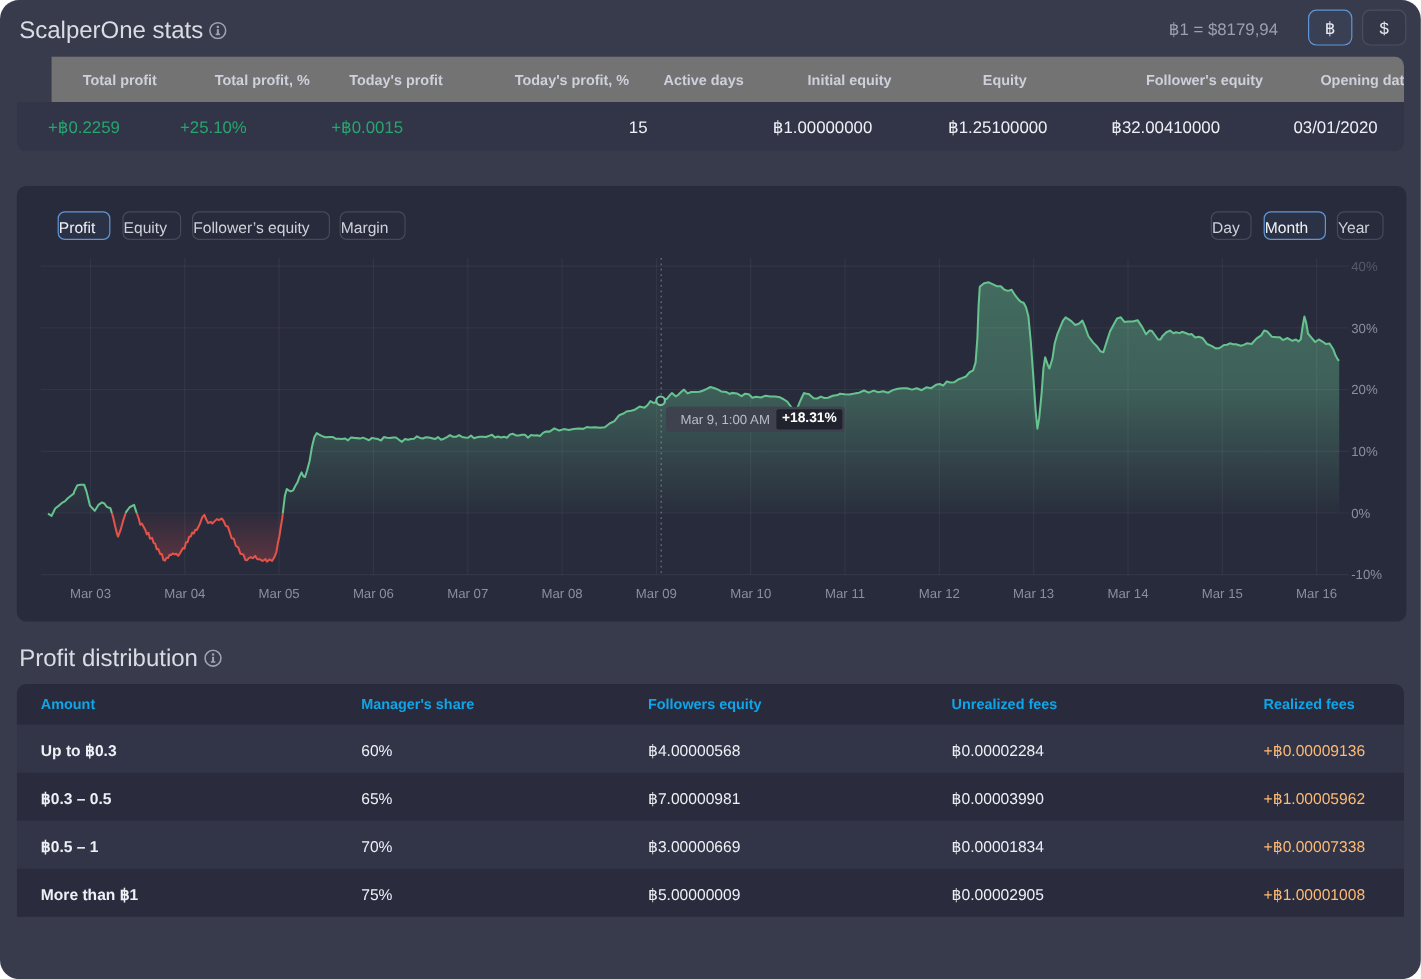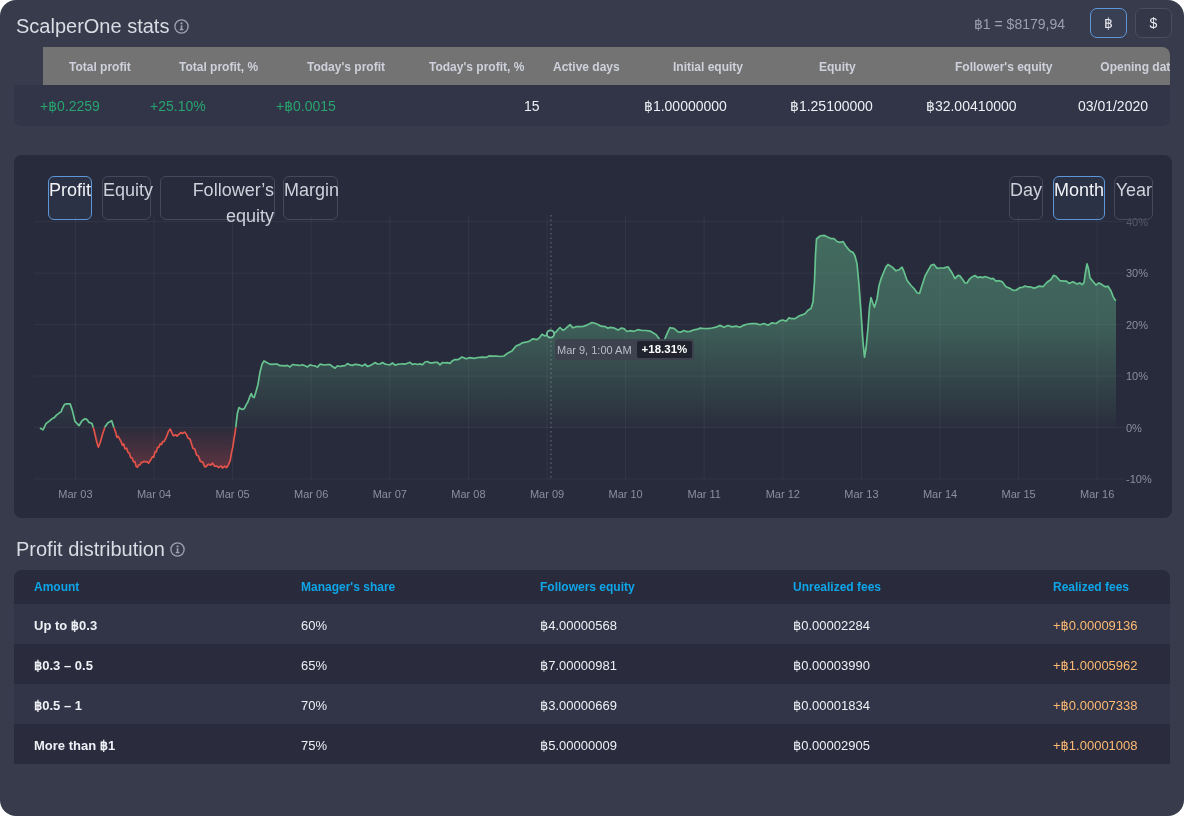--- a/index.html
+++ b/index.html
@@ -12,28 +12,28 @@
 .cbtn.act { border-color:#5f96d8; background:rgba(95,150,216,0.06); }
 .stats { position:absolute; left:14px; top:47px; width:1156px; height:79px; border-radius:8px; overflow:hidden; }
 .stats .hrow { position:absolute; left:0; top:0; width:100%; height:38px; background:#737373;margin-left:29px; }
 .stats .vrow { position:absolute; left:0; top:38px; width:100%; height:41px; background:#323447; }
 .sh { position:absolute; top:13px; font-size:12px; font-weight:bold; color:#ced1db; }
 .sv { position:absolute; top:13px; font-size:14px; color:#eef0f5; }
 .green { color:#27a56f; }
 .red { color:#e0504b;margin-top:40px; }
 .grn { color:#27a56f; }
 .panel { position:absolute; left:14px; top:155px; width:1158px; height:363px; background:#282b3b; border-radius:8px; }
-.tb { position:absolute; top:21px; height:44px; border:1px solid #454959; border-radius:6px; color:#ced1da; font-size:18px; line-height:26px; text-align:right; }
+.tb { position:absolute; top:21px; height:24px; border:1px solid #454959; border-radius:6px; color:#ced1da; font-size:13px; line-height:26px; text-align:left; }
 .tb.act { border-color:#5f96d8; color:#f0f2f6; background:rgba(95,150,216,0.07); }
 .chart { position:absolute; left:0; top:0; }
 .g { stroke:#ffffff; stroke-opacity:0.05; stroke-width:1; }
 .yl { fill:#8b8f9d; font-size:11px; }
 .yl.dim { fill:#555a68; }
 .xl { fill:#8b8f9d; font-size:11px; text-anchor:middle; }
-.tooltip { position:absolute; left:541px; top:184px; height:21px; background:rgba(62,66,78,0.96); border-radius:3px; display:flex; align-items:center; padding:0 2px 0 2px; }
+.tooltip { position:absolute; left:541px; top:184px; height:21px; background:rgba(62,66,78,0.96); border-radius:3px; display:flex; align-items:center; padding:0 2px 0 12px; }
 .tooltip .t1 { color:#b9bdc9; font-size:11px; margin-right:5px; white-space:nowrap; }
 .tooltip .t2 { background:#20232d; color:#ffffff; font-size:11.5px; font-weight:bold; border-radius:2px; padding:1px 5px; height:17px; line-height:15px; }
 .dist { position:absolute; left:14px; top:570px; width:1156px; height:234px; border-radius:8px; overflow:hidden; }
 .dist .hrow { position:absolute; left:0; top:0; width:100%; height:34px; background:#292b3c; }
 .dh { position:absolute; top:10px; font-size:12px; font-weight:bold; color:#0ea5e9; }
 .drows { position:absolute; left:0; top:34px; width:100%; }
 .drow { position:relative; width:100%; height:40px; }
 .drow.light { background:#323548; }
 .drow.dark { background:#2a2c3e; }
 .dc { position:absolute; top:14px; font-size:13px; color:#eef0f5; }
@@ -48,21 +48,21 @@
         <rect x="5.7" y="10" width="3.7" height="1.3" fill="#9fa3b0"></rect>
         <rect x="6.6" y="3.5" width="1.9" height="1.8" fill="#9fa3b0"></rect>
       </svg></div>
   <div class="rate">฿1 = $8179,94</div>
   <div class="cbtn act" style="right:57px">฿</div>
   <div class="cbtn" style="right:12px">$</div>
   <div class="stats">
     <div class="hrow">
         <div class="sh" style="left:26px">Total profit</div>
         <div class="sh" style="left:136px">Total profit, %</div>
-        <div class="sh" style="left:264px">Today's profit</div>
+        <div class="sh" style="left:248px">Today's profit</div>
         <div class="sh" style="left:386px">Today's profit, %</div>
         <div class="sh" style="left:510px">Active days</div>
         <div class="sh" style="left:630px">Initial equity</div>
         <div class="sh" style="left:776px">Equity</div>
         <div class="sh" style="left:912px">Follower's equity</div>
         <div class="sh" style="right:22px">Opening date</div>
       </div>
     <div class="vrow">
         <div class="sv green" style="left:26px">+฿0.2259</div>
         <div class="sv green" style="left:136px">+25.10%</div>

